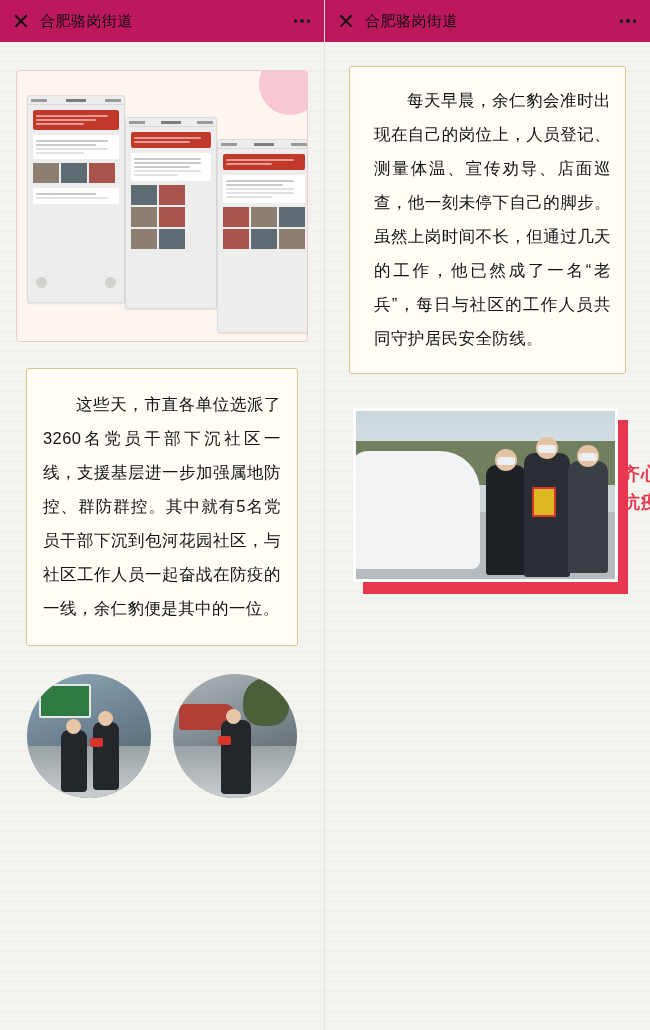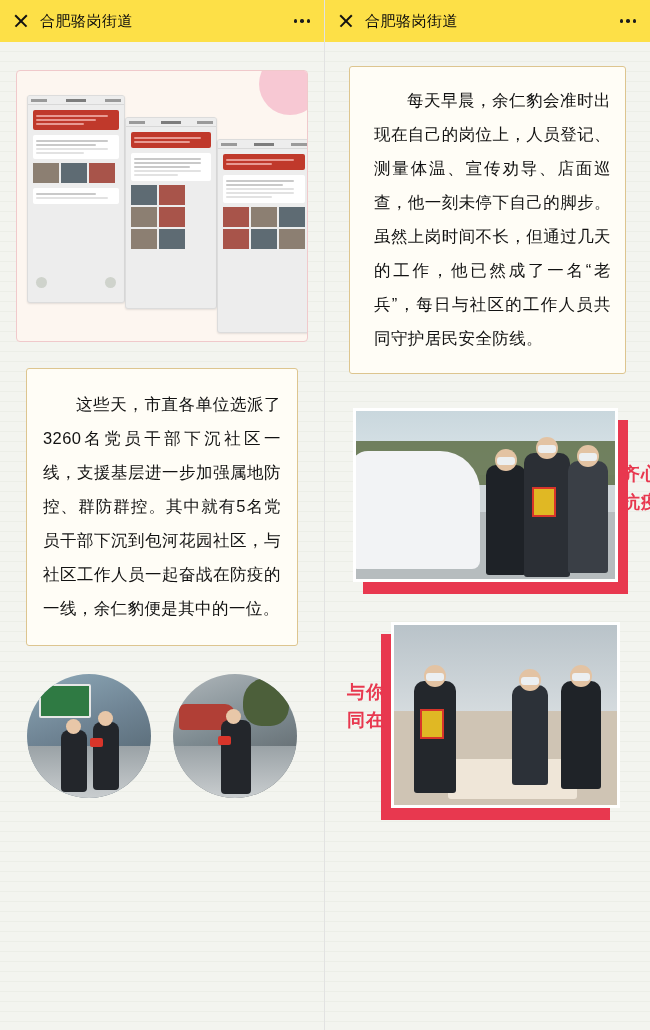--- a/index.html
+++ b/index.html
@@ -31,21 +31,21 @@
   }
   .pane.left { border-right: 1px solid #e2e2e2; }
 
   
   .topbar {
     height: 42px;
     flex: 0 0 42px;
     display: flex;
     align-items: center;
     padding: 0 12px;
-    background: #fde047;
+    background: #be185d;
     box-sizing: border-box;
   }
   .close-icon {
     width: 18px;
     height: 18px;
     position: relative;
     flex: 0 0 18px;
     margin-right: 10px;
   }
   .close-icon::before, .close-icon::after {
@@ -493,40 +493,18 @@
             </div>
             <div class="ph-badge" style="left:176px; bottom:62px;"></div>
             <div class="ph-figure" style="left:212px; bottom:6px; width:40px; height:112px; background:#3a3f46;">
               <div class="head"></div>
                 <div class="mask"></div>
             </div>
           </div>
           <div class="photo-label label-right">齐心抗疫</div>
         </div>
 
-        <div class="photo-card second">
-          <div class="accent"></div>
-          <div class="photo">
-            <div class="ph-storefront"></div>
-            <div class="ph-wall"></div>
-            <div class="ph-table"></div>
-            <div class="ph-figure" style="left:20px; bottom:12px; width:42px; height:112px; background:#23272c;">
-              <div class="head"></div>
-                <div class="mask"></div>
-            </div>
-            <div class="ph-figure" style="left:118px; bottom:20px; width:36px; height:100px; background:#2c3138;">
-              <div class="head"></div>
-                <div class="mask"></div>
-            </div>
-            <div class="ph-figure" style="right:16px; bottom:16px; width:40px; height:108px; background:#1f2328;">
-              <div class="head"></div>
-                <div class="mask"></div>
-            </div>
-            <div class="ph-badge" style="left:26px; bottom:66px;"></div>
-          </div>
-          <div class="photo-label label-left">与你同在</div>
-        </div>
 
       </div>
     </div>
   </div>
 
 </div>
 
 </body></html>

